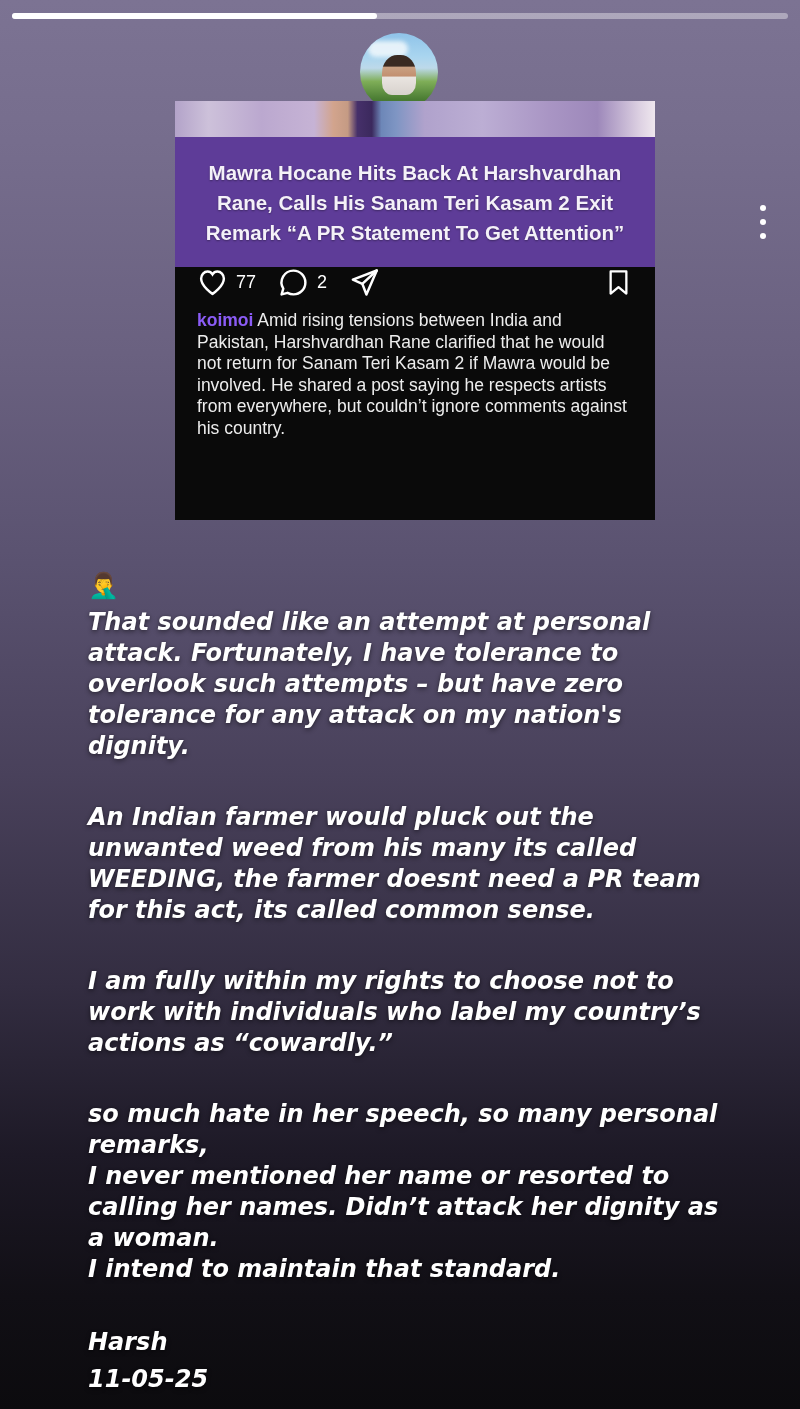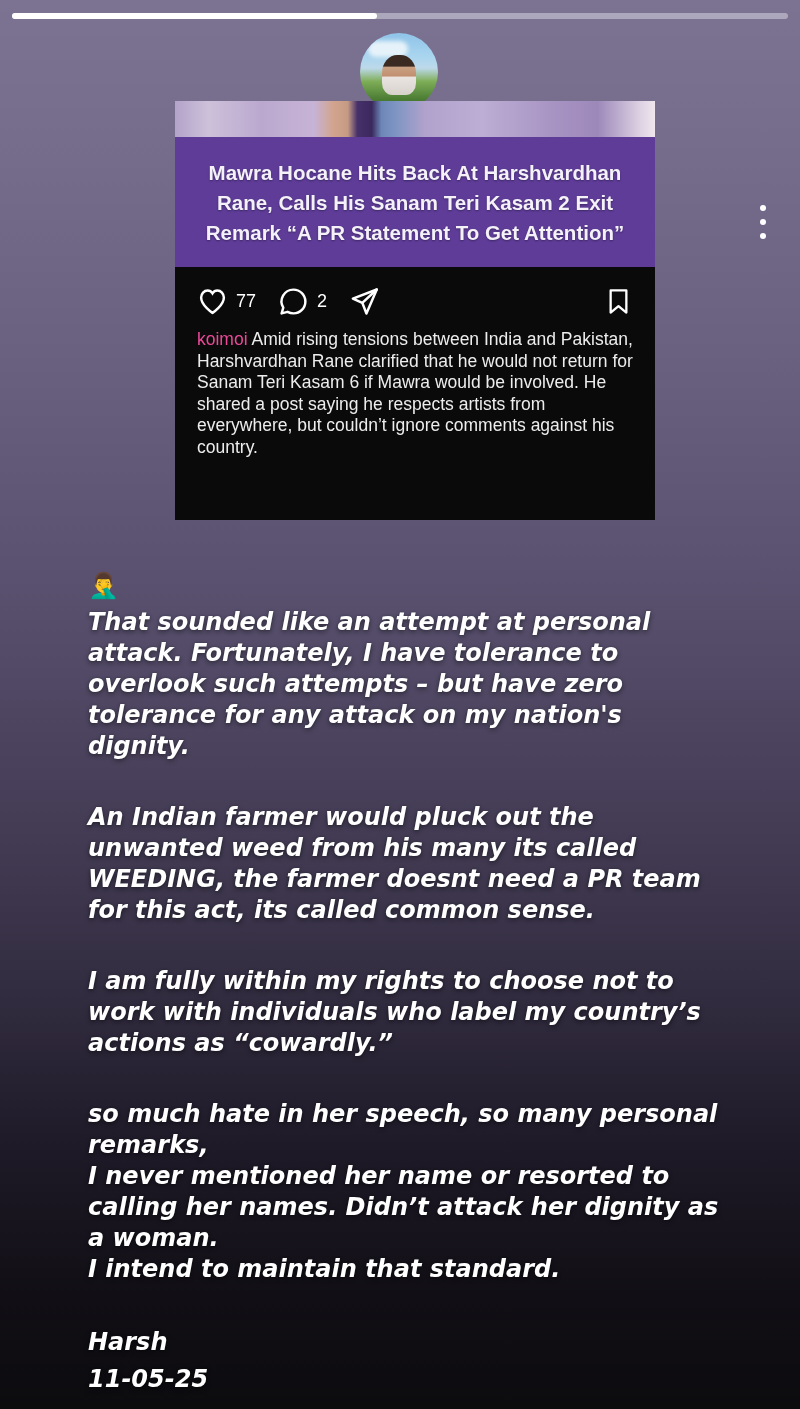--- a/index.html
+++ b/index.html
@@ -50,28 +50,28 @@
       #a995c4 78%, #9d88ba 88%, #ded2e3 97%, #efe7ee 100%);
   }
   .post-headline-area {
     height:130px; background:#5e3c98; display:flex; align-items:center; justify-content:center;
     padding:4px 20px 2px;
   }
   .post-headline {
     color:#f4f1f8; font-size:20.5px; font-weight:bold; line-height:30px; text-align:center;
     text-shadow:0 1px 2px rgba(0,0,0,0.35);
   }
-  .post-body { height:253px; background:#0a0a0a; padding:19px 22px 0; overflow:hidden; }
+  .post-body { height:253px; background:#0a0a0a; padding:0 22px 0; overflow:hidden; }
   .action-row { display:flex; align-items:center; }
   .action-row svg { display:block; }
   .count { color:#ffffff; font-size:18px; margin-left:8px; }
   .gap-icon { margin-left:22px; }
   .bookmark { margin-left:auto; }
   .caption { color:#ededed; font-size:17.5px; line-height:21.5px; margin-top:12px; }
-  .caption b { color:#ec4899; font-weight:normal; }
+  .caption b { color:#8b5cf6; font-weight:bold; }
   .caption2 { color:#ededed; font-size:17.5px; line-height:21.5px; margin-top:20px; }
 
   
   .overlay {
     position:absolute; left:88px; top:571px; width:632px;
     color:#ffffff; font-family:"DejaVu Sans", sans-serif;
     font-weight:bold; font-style:italic; font-size:24px; line-height:31px;
     text-shadow:0 2px 5px rgba(0,0,0,0.45), 0 0 2px rgba(0,0,0,0.25);
   }
   .overlay-emoji { font-style:normal; font-size:25px; line-height:30px; margin-bottom:6px; text-shadow:none; }
@@ -123,21 +123,21 @@
         <svg class="gap-icon" width="31" height="31" viewBox="0 0 24 24" fill="none" stroke="#ffffff" stroke-width="1.9" stroke-linecap="round" stroke-linejoin="round">
           <path d="M21.5 2.7L3 9.8l7.3 3.2 3.2 8.3 8-18.6z"></path>
           <path d="M21.5 2.7L10.3 13"></path>
         </svg>
         <svg class="bookmark" width="29" height="29" viewBox="0 0 24 24" fill="none" stroke="#ffffff" stroke-width="1.9" stroke-linejoin="round">
           <path d="M5.5 2.8h13v18.4l-6.5-5.4-6.5 5.4V2.8z"></path>
         </svg>
       </div>
       <div class="caption">
         <b>koimoi</b>
-        <span>Amid rising tensions between India and Pakistan, Harshvardhan Rane clarified that he would not return for Sanam Teri Kasam 6 if Mawra would be involved. He shared a post saying he respects artists from everywhere, but couldn’t ignore comments against his country.</span>
+        <span>Amid rising tensions between India and Pakistan, Harshvardhan Rane clarified that he would not return for Sanam Teri Kasam 2 if Mawra would be involved. He shared a post saying he respects artists from everywhere, but couldn’t ignore comments against his country.</span>
       </div>
     </div>
   </div>
 
   <div class="overlay">
     <div class="overlay-emoji">🤦‍♂️</div>
     <p>
       <span>That sounded like an attempt at personal attack. Fortunately, I have tolerance to overlook such attempts – but have zero tolerance for any attack on my nation's dignity.</span>
     </p>
     <p>

